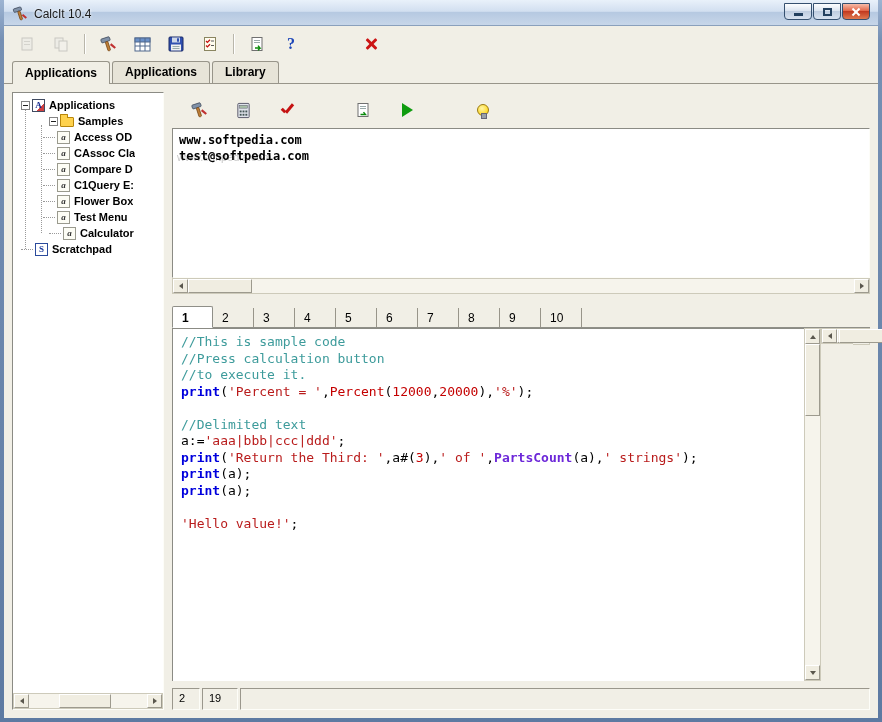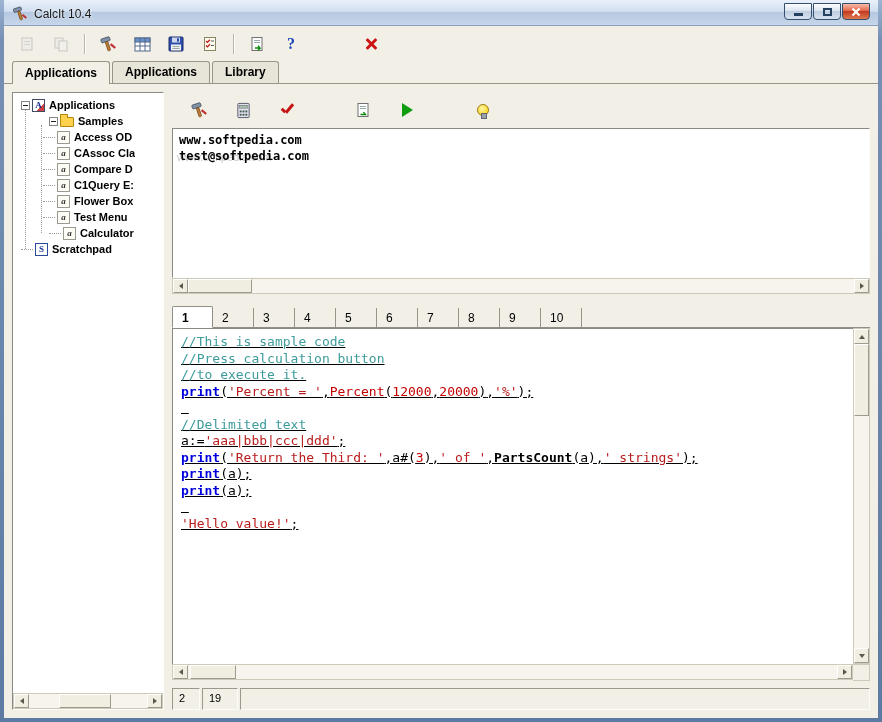--- a/index.html
+++ b/index.html
@@ -106,31 +106,31 @@
     font-weight: normal; font-size: 11px; color: #9a9a9a; opacity: .55; z-index: 0; pointer-events: none; }
   .out-line { position: relative; z-index: 1; white-space: pre; }
 
   .gap12 { height: 12px; flex: 0 0 auto; }
 
   .page-tabs { display: flex; align-items: flex-end; height: 22px; border-bottom: 1px solid #8f8f88; flex: 0 0 auto; }
   .ptab { width: 41px; padding: 3px 0 2px 9px; font-size: 12px; color: #000; border-right: 1px solid #98958a; cursor: default; }
   .ptab.active { font-weight: bold; background: #fff; border: 1px solid #8f8f88; border-bottom: 1px solid #fff;
     margin-bottom: -1px; border-radius: 2px 2px 0 0; padding-top: 4px; }
 
-  .editor-area { flex: 1; display: flex; flex-direction: column; min-height: 0; text-decoration: underline; }
+  .editor-area { flex: 1; display: flex; flex-direction: row; min-height: 0; }
   .editor-main { flex: 1; display: flex; min-height: 0; }
   .code-pane { flex: 1; background: #fff; border: 1px solid #8b8b84; border-right: none; border-bottom: none;
     padding: 5px 8px; font-family: "DejaVu Sans Mono", monospace; font-size: 13px; line-height: 16.5px; overflow: hidden; }
   .code-line { white-space: pre; }
   .tk-cmt { color: #3d9b9b; }
   .tk-kw  { color: #0000dd; font-weight: bold; }
   .tk-kwg { color: #007d00; font-weight: bold; }
   .tk-str { color: #b91c1c; }
   .tk-num { color: #c40000; }
-  .tk-fn  { color: #000000; font-weight: bold; }
+  .tk-fn  { color: #6d28d9; font-weight: bold; }
   .tk-pl  { color: #000; }
 
   .editor-hscroll { display: flex; height: 17px; flex: 0 0 auto; }
   .corner { width: 17px; height: 17px; background: #f1efe6; border: 1px solid #cdcaba; border-left: none; }
 
   .statusbar { height: 22px; display: flex; gap: 2px; margin-top: 7px; flex: 0 0 auto; }
   .scell { border: 1px solid; border-color: #9a978c #fdfdf8 #fdfdf8 #9a978c; background: #f1efe6;
     font-size: 11px; padding: 3px 6px 0; }
   .scell.c1 { width: 28px; } .scell.c2 { width: 36px; } .scell.c3 { flex: 1; }
 

